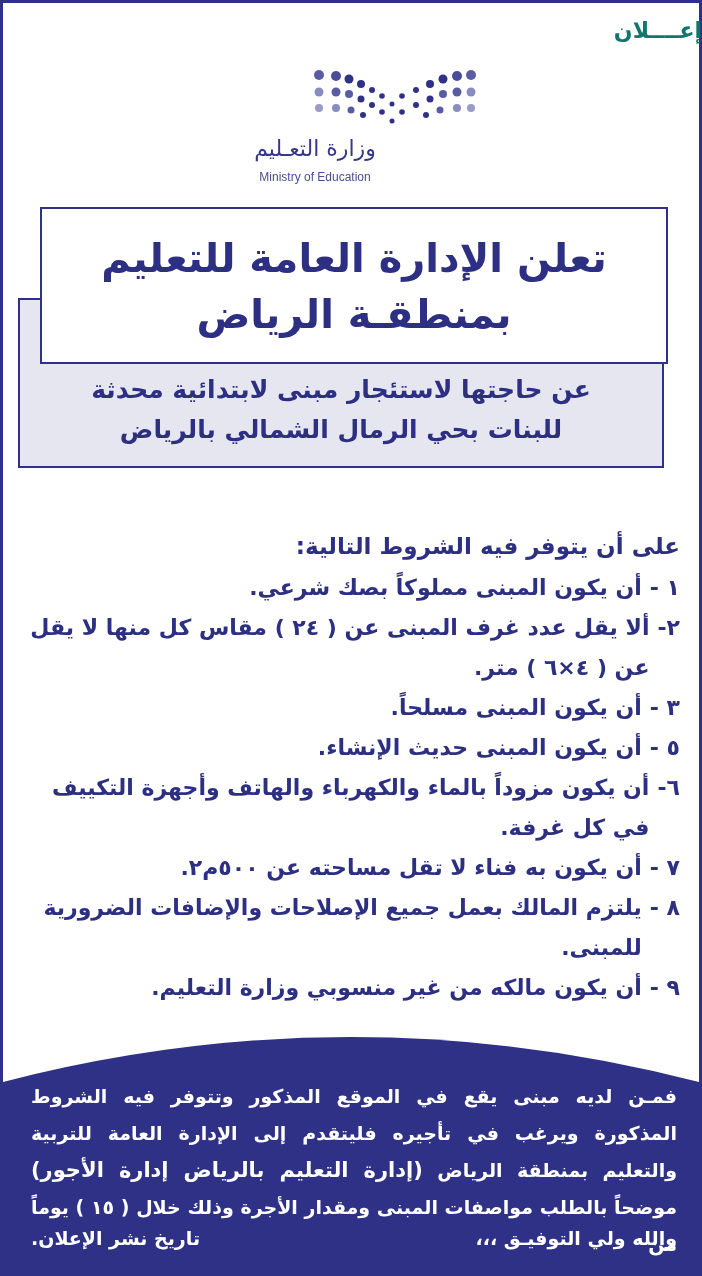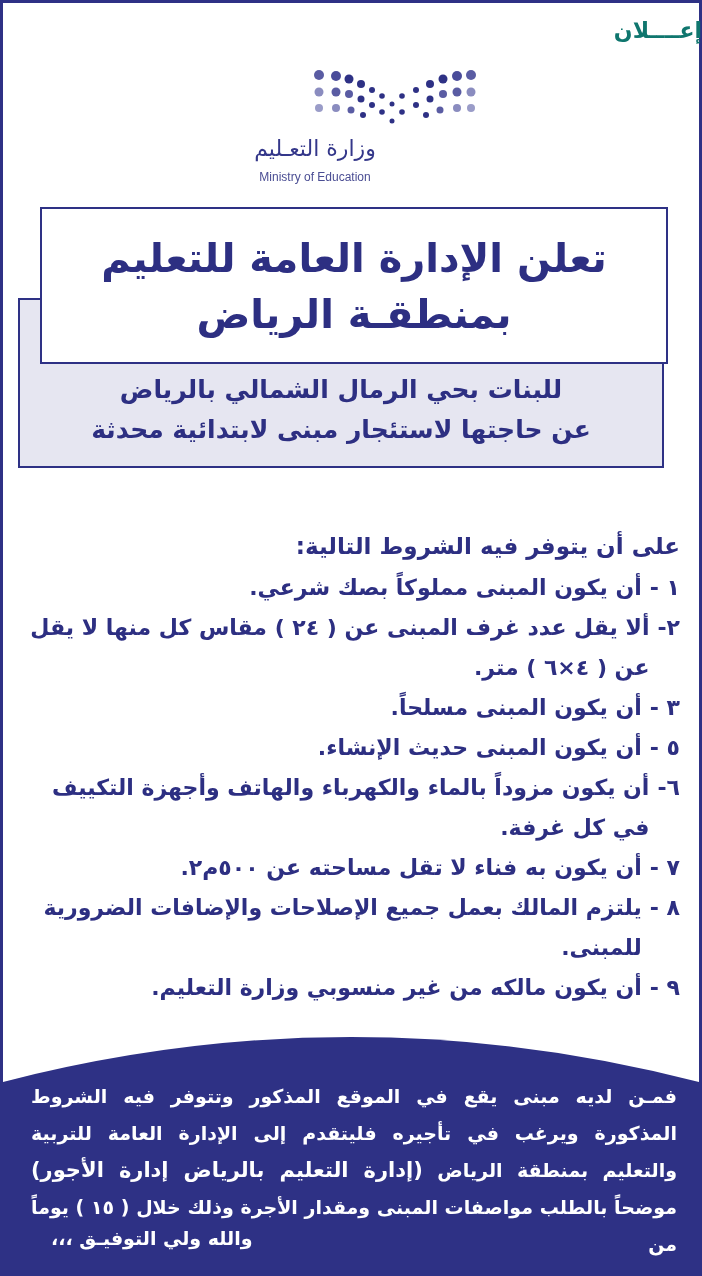--- a/index.html
+++ b/index.html
@@ -145,22 +145,22 @@
 <div class="logo-en">Ministry of Education</div>
 
 <div class="subbox"></div>
 
 <div class="titlebox">
   <div class="t">تعلن الإدارة العامة للتعليم</div>
   <div class="t">بمنطقـة الرياض</div>
 </div>
 
 <div class="subtitle">
+  <div>عن حاجتها لاستئجار مبنى لابتدائية محدثة</div>
   <div>للبنات بحي الرمال الشمالي بالرياض</div>
-  <div>عن حاجتها لاستئجار مبنى لابتدائية محدثة</div>
 </div>
 
 <div class="conditions">
   <div class="intro">على أن يتوفر فيه الشروط التالية:</div>
   <div class="item">
     <span class="num">١ -</span>
     <span class="txt">أن يكون المبنى مملوكاً بصك شرعي.</span>
   </div>
   <div class="item">
     <span class="num">٢-</span>
@@ -195,15 +195,16 @@
 <div class="footer">
   <svg width="696" height="254" viewBox="0 0 696 254" xmlns="http://www.w3.org/2000/svg">
     <path d="M0,60 Q348,-30 696,60 L696,254 L0,254 Z" fill="#2e3185"></path>
   </svg>
   <div class="footer-text">
     <span>فمـن لديه مبنى يقع في الموقع المذكور وتتوفر فيه الشروط المذكورة ويرغب في تأجيره فليتقدم إلى الإدارة العامة للتربية والتعليم بمنطقة الرياض</span>
     <span class="hl">(إدارة التعليم بالرياض إدارة الأجور)</span>
     <span>موضحاً بالطلب مواصفات المبنى ومقدار الأجرة وذلك خلال ( ١٥ ) يوماً من</span>
   </div>
   <div class="footer-last">
+    <span>تاريخ نشر الإعلان.</span>
     <span class="closing">والله ولي التوفيـق ،،،</span>
   </div>
 </div>
 
 </body></html>

